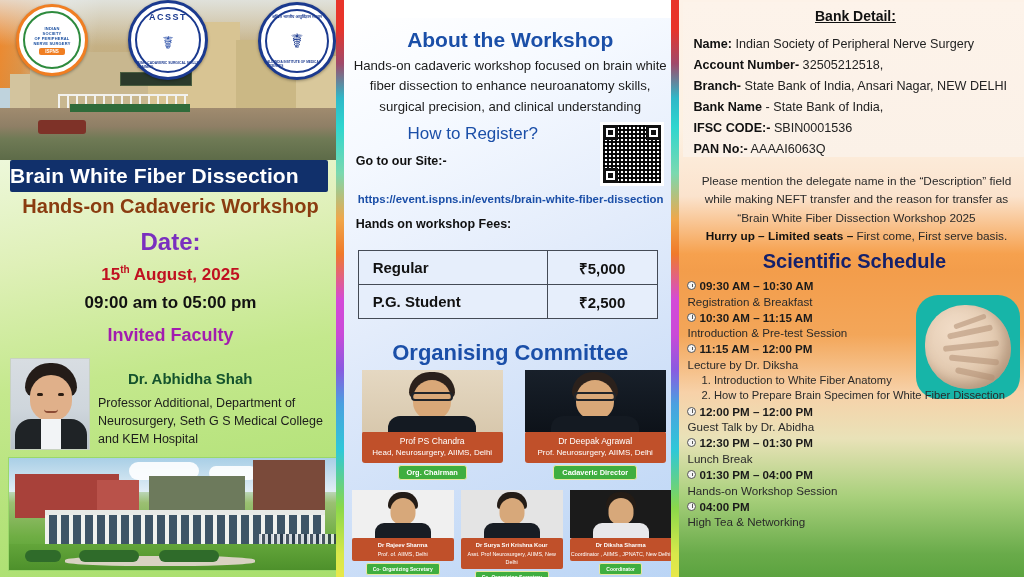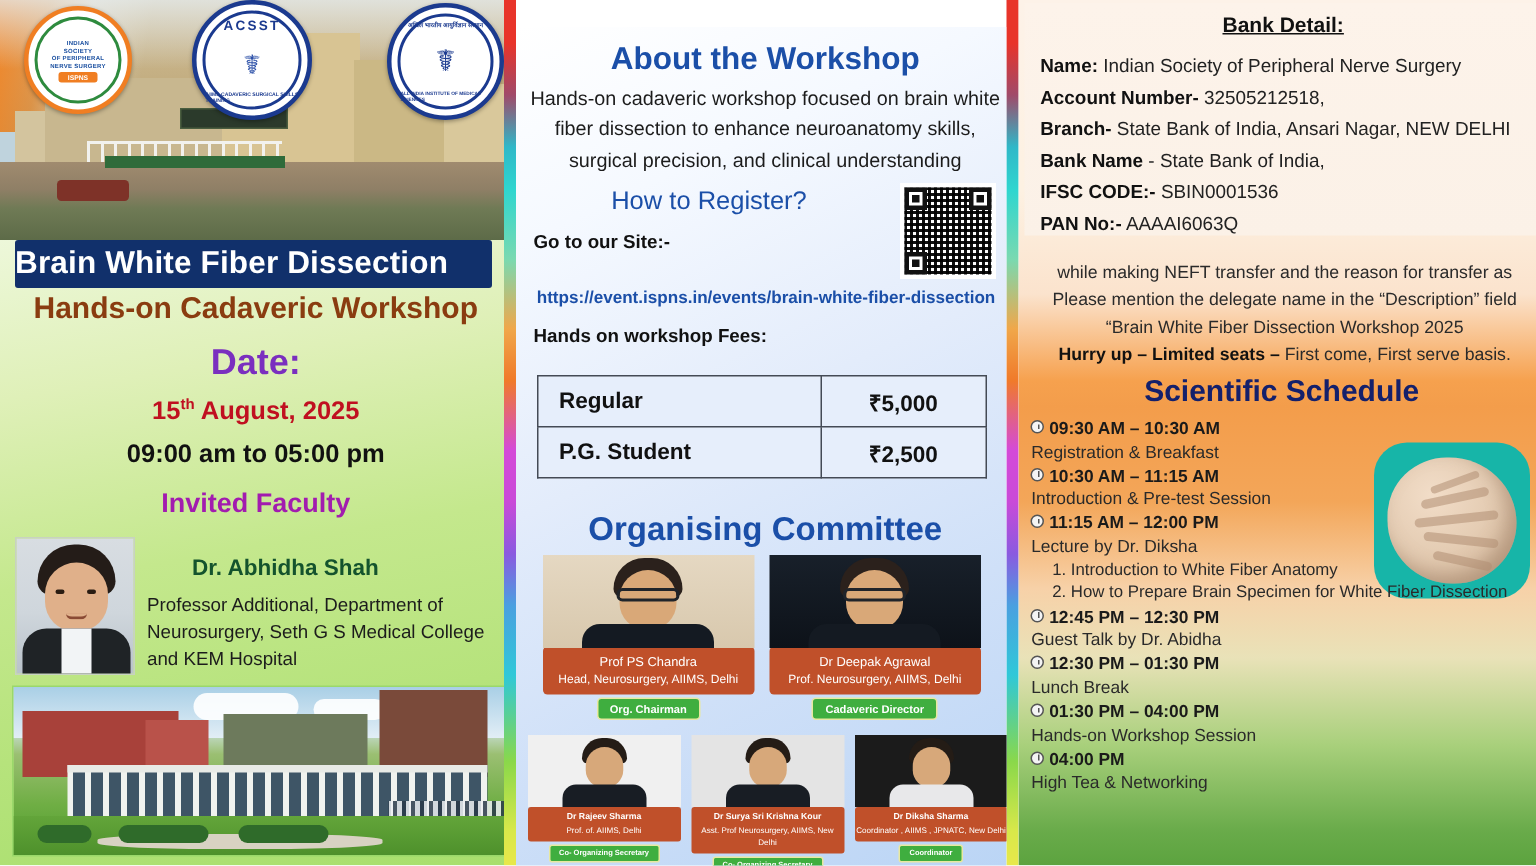--- a/index.html
+++ b/index.html
@@ -226,21 +226,21 @@
   }
   .fees-table td { border:1px solid #444a55; height:34px; font-size:15px; font-weight:bold; color:#111;}
   .fees-table td.lbl { padding-left:14px; }
   .fees-table td.amt { text-align:center; width:110px; }
   .mid-h3 {
     position:absolute; left:0; top:322px; width:333px; text-align:center;
     color:#1b4fa8; font-size:22px; font-weight:bold;
   }
 
   .oc-top { position:absolute; left:18px; top:352px; width:300px; height:104px;
-    display:flex; gap:10px; }
+    display:flex; gap:22px; }
   .oc-card { width:141px; position:relative; }
   .oc-photo { width:141px; height:62px; overflow:hidden; position:relative; }
   .oc-photo.p1 { background:linear-gradient(to bottom,#e5d8c2,#d8c8ad); }
   .oc-photo.p2 { background:linear-gradient(to bottom,#18202a,#0d1219); }
   .oc-photo .hd { position:absolute; left:50%; transform:translateX(-50%); }
   .oc-photo .hair{ top:2px; width:46px; height:26px; background:#2b211c; border-radius:23px 23px 6px 6px;}
   .oc-photo .face{ top:10px; width:38px; height:40px; background:#d9a878; border-radius:19px 19px 18px 18px;}
   .oc-photo .gl  { top:22px; width:42px; height:9px; border:2px solid #20242a; border-radius:4px;}
   .oc-photo .sh  { top:46px; width:88px; height:20px; background:#141a22; border-radius:12px 12px 0 0;}
   .oc-name {
@@ -532,22 +532,22 @@
         <div><b>Name:</b><span> Indian Society of Peripheral Nerve Surgery</span></div>
         <div><b>Account Number-</b><span> 32505212518,</span></div>
         <div><b>Branch-</b><span> State Bank of India, Ansari Nagar, NEW DELHI</span></div>
         <div><b>Bank Name</b><span> - State Bank of India,</span></div>
         <div><b>IFSC CODE:-</b><span> SBIN0001536</span></div>
         <div><b>PAN No:-</b><span> AAAAI6063Q</span></div>
       </div>
     </div>
 
     <div class="note">
+      <div>Please mention the delegate name in the “Description” field</div>
       <div>while making NEFT transfer and the reason for transfer as</div>
-      <div>Please mention the delegate name in the “Description” field</div>
       <div>“Brain White Fiber Dissection Workshop 2025</div>
       <div><span class="hurry">Hurry up – Limited seats –</span><span> First come, First serve basis.</span></div>
     </div>
 
     <div class="sched-h">Scientific Schedule</div>
 
     <div class="brain">
       <div class="lobe">
         <div class="gy g5"></div>
         <div class="gy g1"></div>
@@ -562,21 +562,21 @@
       <div class="d">Registration &amp; Breakfast</div>
 
       <div class="t"><span class="clk"></span><span>10:30 AM – 11:15 AM</span></div>
       <div class="d">Introduction &amp; Pre-test Session</div>
 
       <div class="t"><span class="clk"></span><span>11:15 AM – 12:00 PM</span></div>
       <div class="d">Lecture by Dr. Diksha</div>
       <div class="sub">1. Introduction to White Fiber Anatomy</div>
       <div class="sub">2. How to Prepare Brain Specimen for White Fiber Dissection</div>
 
-      <div class="t"><span class="clk"></span><span>12:45 PM – 12:30 PM</span></div>
+      <div class="t"><span class="clk"></span><span>12:00 PM – 12:00 PM</span></div>
       <div class="d">Guest Talk by Dr. Abidha</div>
 
       <div class="t"><span class="clk"></span><span>12:30 PM – 01:30 PM</span></div>
       <div class="d">Lunch Break</div>
 
       <div class="t"><span class="clk"></span><span>01:30 PM – 04:00 PM</span></div>
       <div class="d">Hands-on Workshop Session</div>
 
       <div class="t"><span class="clk"></span><span>04:00 PM</span></div>
       <div class="d">High Tea &amp; Networking</div>

